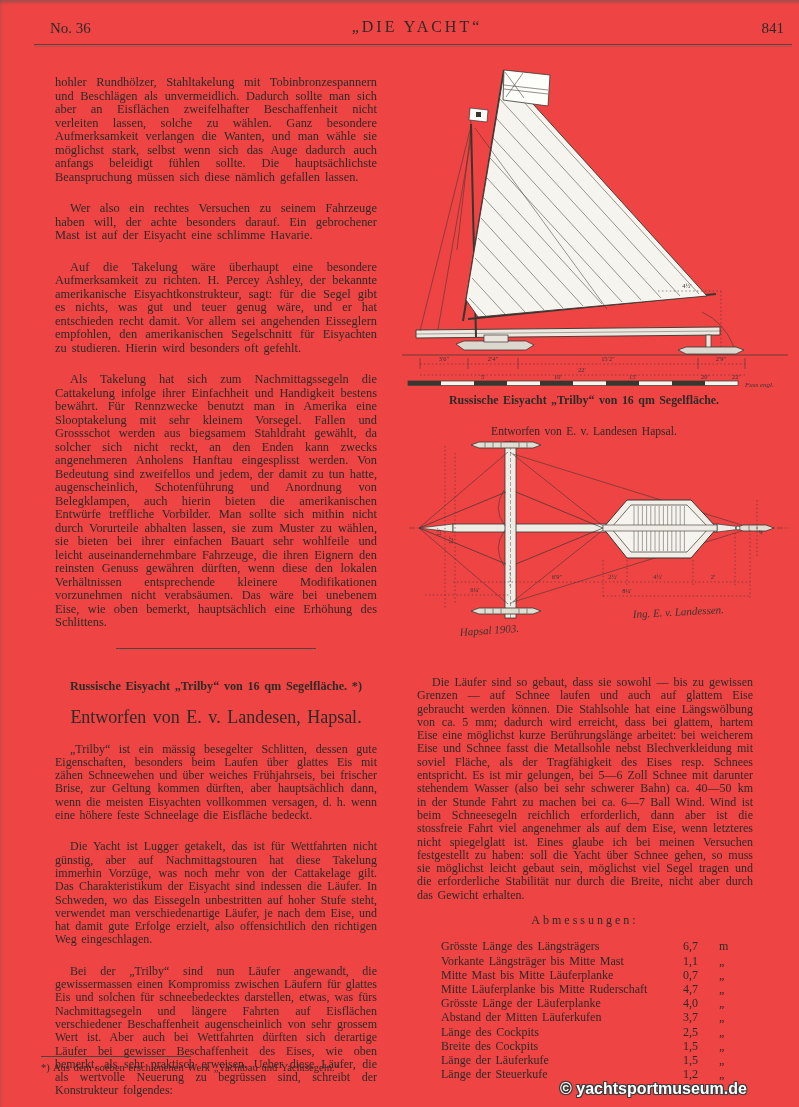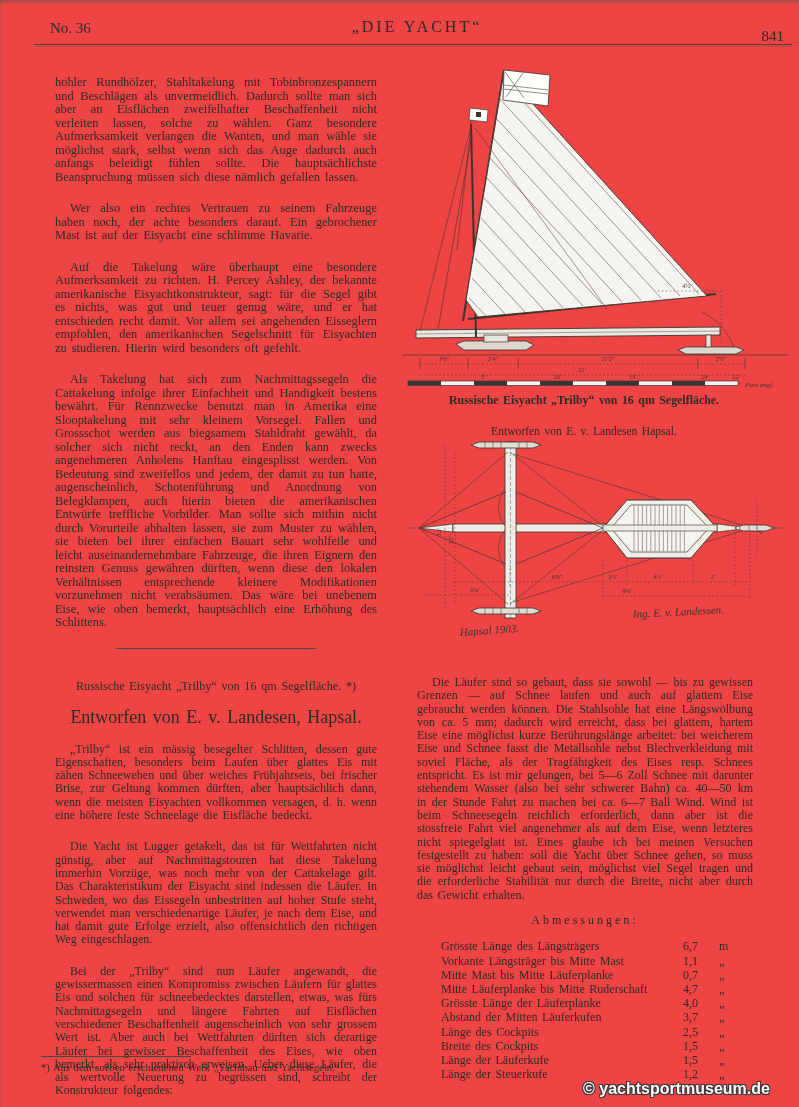--- a/index.html
+++ b/index.html
@@ -7,35 +7,35 @@
         font-family:"Liberation Serif",serif;color:#2e2a26;padding-left:25px;}
   .edge-top{position:absolute;top:0;left:0;right:0;height:5px;
         background:linear-gradient(180deg,rgba(90,85,78,.55),rgba(90,85,78,0));}
   .edge-left{position:absolute;top:0;left:0;bottom:0;width:3px;
         background:linear-gradient(90deg,rgba(90,85,78,.25),rgba(90,85,78,0));}
 
   
   .running-head{position:absolute;top:18px;left:50px;right:40px;height:22px;font-size:15px;}
   .issue{position:absolute;left:0;top:2px;}
   .journal{position:absolute;left:0;right:0;top:0;text-align:center;font-size:16px;letter-spacing:3px;}
-  .pageno{position:absolute;right:0;top:2px;margin-top:8px;}
+  .pageno{position:absolute;right:0;top:2px;}
   .head-rule{position:absolute;top:44px;left:34px;right:32px;height:0;
         border-top:1.6px solid #4a453f;box-shadow:0 2px 0 rgba(74,69,63,.25);}
 
   
   .col-left-upper{position:absolute;left:37px;top:58px;width:358px;
         font-size:12.4px;line-height:13.5px;text-align:justify;word-spacing:2px;}
   .col-left-upper p,.col-left-lower p{margin:18px;}
   .indent{text-indent:15px;}
   .divider{position:absolute;left:37px;top:648px;width:358px;}
   .divider span{display:block;width:200px;margin:0 auto;border-top:1.1px solid #4a453f;}
 
   .col-left-lower{position:absolute;left:37px;top:662px;width:358px;
         font-size:12px;line-height:13.3px;text-align:justify;word-spacing:1.6px;}
-  .sec-heading{font-weight:normal;font-size:12.2px;text-align:center;letter-spacing:0;
+  .sec-heading{font-weight:bold;font-size:12.2px;text-align:center;letter-spacing:0;
         white-space:nowrap;margin:0 0 3px 0;text-indent:0;}
   .sec-sub{text-align:center;font-size:18px;margin:0 0 8px 0;text-indent:0;word-spacing:2px;}
 
   .fn-rule{position:absolute;left:41px;top:1056px;width:150px;border-top:1px solid #4a453f;}
   .footnote{position:absolute;left:41px;top:1062px;width:354px;font-size:10.6px;word-spacing:1px;}
 
   
   .fig1{position:absolute;left:400px;top:58px;width:392px;height:334px;}
   .fig1-caption{position:absolute;left:402px;top:393px;width:364px;text-align:center;line-height:14px;}
   .cap1{font-weight:bold;font-size:11.9px;word-spacing:1.5px;}
@@ -46,21 +46,21 @@
         font-size:12px;line-height:13.3px;text-align:justify;word-spacing:1.6px;}
   .col-right-text p{margin:12px;}
 
   .meas-heading{text-align:center;letter-spacing:3px;font-size:12px;margin:8px 0 5px 0;text-indent:0;}
   .meas-table{padding:0 30px 0 36px;}
   .m-row{display:flex;font-size:12px;line-height:14.2px;}
   .m-label{flex:1;}
   .m-value{width:30px;text-align:left;}
   .m-unit{width:16px;padding-left:6px;}
 
-  .watermark{position:absolute;left:560px;top:1080px;width:233px;text-align:center;
+  .watermark{position:absolute;left:560px;top:1080px;width:233px;text-align:left;
         font-family:"Liberation Sans",sans-serif;font-weight:bold;font-size:16px;color:#ffffff;
         text-shadow:-1px -1px 0 #3b3b3b,1px -1px 0 #3b3b3b,-1px 1px 0 #3b3b3b,1px 1px 0 #3b3b3b,0 0 2px #3b3b3b;}
 
   
   svg line,svg polygon,svg path,svg rect,svg circle{stroke:#3a352f;}
   svg text{fill:#3a352f;font-family:"Liberation Serif",serif;}
   .dim{stroke-dasharray:1.5,2.4;stroke-width:.55;fill:none;}
   .thin{stroke-width:.55;fill:none;}
   .seam{stroke-width:.5;fill:none;}
   .spar{stroke-width:2;fill:none;}
@@ -77,21 +77,21 @@
 
   <div class="running-head">
     <span class="issue">No. 36</span>
     <span class="journal">„DIE YACHT“</span>
     <span class="pageno">841</span>
   </div>
   <div class="head-rule"></div>
 
   <div class="col-left-upper">
     <p>hohler Rundhölzer, Stahltakelung mit Tobinbronzespannern und Beschlägen als unvermeidlich. Dadurch sollte man sich aber an Eisflächen zweifelhafter Beschaffenheit nicht verleiten lassen, solche zu wählen. Ganz besondere Aufmerksamkeit verlangen die Wanten, und man wähle sie möglichst stark, selbst wenn sich das Auge dadurch auch anfangs beleidigt fühlen sollte. Die hauptsächlichste Beanspruchung müssen sich diese nämlich gefallen lassen.</p>
-    <p class="indent">Wer also ein rechtes Vertrauen zu seinem Fahrzeuge haben noch, der achte besonders darauf. Ein gebrochener Mast ist auf der Eisyacht eine schlimme Havarie.</p>
+    <p class="indent">Wer also ein rechtes Versuchen zu seinem Fahrzeuge haben will, der achte besonders darauf. Ein gebrochener Mast ist auf der Eisyacht eine schlimme Havarie.</p>
     <p class="indent">Auf die Takelung wäre überhaupt eine besondere Aufmerksamkeit zu richten. H. Percey Ashley, der bekannte amerikanische Eisyachtkonstrukteur, sagt: für die Segel gibt es nichts, was gut und teuer genug wäre, und er hat entschieden recht damit. Vor allem sei angehenden Eisseglern empfohlen, den amerikanischen Segelschnitt für Eisyachten zu studieren. Hierin wird besonders oft gefehlt.</p>
     <p class="indent">Als Takelung hat sich zum Nachmittagssegeln die Cattakelung infolge ihrer Einfachheit und Handigkeit bestens bewährt. Für Rennzwecke benutzt man in Amerika eine Slooptakelung mit sehr kleinem Vorsegel. Fallen und Grossschot werden aus biegsamem Stahldraht gewählt, da solcher sich nicht reckt, an den Enden kann zwecks angenehmeren Anholens Hanftau eingesplisst werden. Von Bedeutung sind zweifellos und jedem, der damit zu tun hatte, augenscheinlich, Schotenführung und Anordnung von Belegklampen, auch hierin bieten die amerikanischen Entwürfe treffliche Vorbilder. Man sollte sich mithin nicht durch Vorurteile abhalten lassen, sie zum Muster zu wählen, sie bieten bei ihrer einfachen Bauart sehr wohlfeile und leicht auseinandernehmbare Fahrzeuge, die ihren Eignern den reinsten Genuss gewähren dürften, wenn diese den lokalen Verhältnissen entsprechende kleinere Modifikationen vorzunehmen nicht verabsäumen. Das wäre bei unebenem Eise, wie oben bemerkt, hauptsächlich eine Erhöhung des Schlittens.</p>
   </div>
   <div class="divider">
       <span></span>
     </div>
 
   <div class="col-left-lower">
     <p class="sec-heading">Russische Eisyacht „Trilby“ von 16 qm Segelfläche. *)</p>
     <p class="sec-sub">Entworfen von E. v. Landesen, Hapsal.</p>

